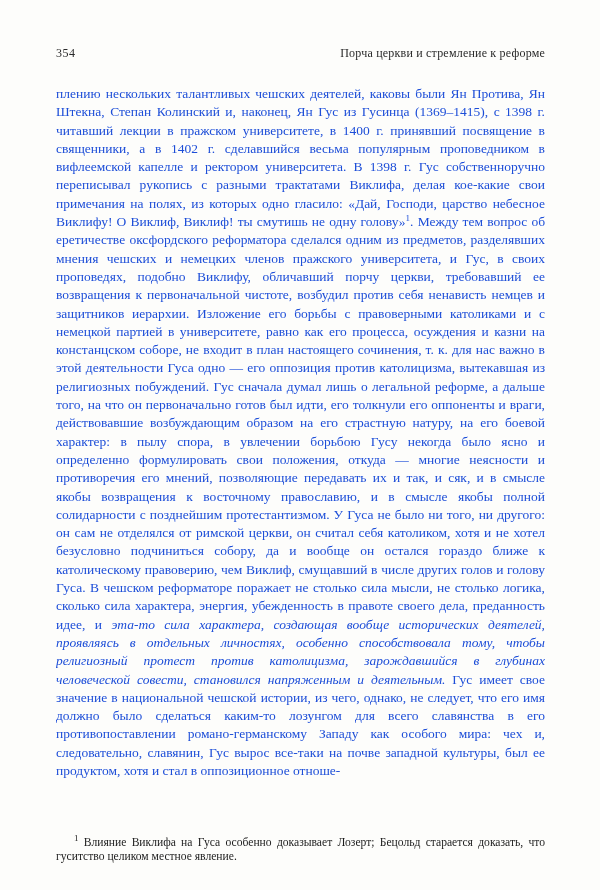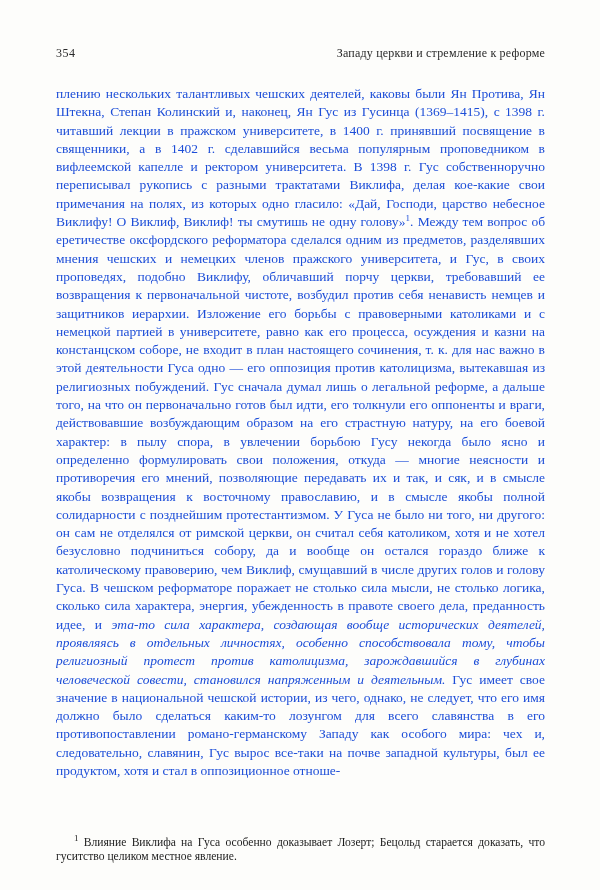--- a/index.html
+++ b/index.html
@@ -57,21 +57,21 @@
     color: #1c1c1c;
   }
 </style>
 </head>
 <body>
 
 <div class="page">
 
   <header class="running-header">
     <span class="page-number">354</span>
-    <span class="running-title">Западу церкви и стремление к реформе</span>
+    <span class="running-title">Порча церкви и стремление к реформе</span>
   </header>
 
   <main class="body-text">
     <p class="paragraph"><span>плению нескольких талантливых чешских деятелей, каковы были Ян Протива, Ян Штекна, Степан Колинский и, наконец, Ян Гус из Гусинца (1369–1415), с 1398 г. читавший лекции в пражском университете, в 1400 г. принявший посвящение в священники, а в 1402 г. сделавшийся весьма популярным проповедником в вифлеемской капелле и ректором университета. В 1398 г. Гус собственноручно переписывал рукопись с разными трактатами Виклифа, делая кое-какие свои примечания на полях, из которых одно гласило: «Дай, Господи, царство небесное Виклифу! О Виклиф, Виклиф! ты смутишь не одну голову»</span><sup class="fn-ref">1</sup><span>. Между тем вопрос об еретичестве оксфордского реформатора сделался одним из предметов, разделявших мнения чешских и немецких членов пражского университета, и Гус, в своих проповедях, подобно Виклифу, обличавший порчу церкви, требовавший ее возвращения к первоначальной чистоте, возбудил против себя ненависть немцев и защитников иерархии. Изложение его борьбы с правоверными католиками и с немецкой партией в университете, равно как его процесса, осуждения и казни на констанцском соборе, не входит в план настоящего сочинения, т. к. для нас важно в этой деятельности Гуса одно — его оппозиция против католицизма, вытекавшая из религиозных побуждений. Гус сначала думал лишь о легальной реформе, а дальше того, на что он первоначально готов был идти, его толкнули его оппоненты и враги, действовавшие возбуждающим образом на его страстную натуру, на его боевой характер: в пылу спора, в увлечении борьбою Гусу некогда было ясно и определенно формулировать свои положения, откуда — многие неясности и противоречия его мнений, позволяющие передавать их и так, и сяк, и в смысле якобы возвращения к восточному православию, и в смысле якобы полной солидарности с позднейшим протестантизмом. У Гуса не было ни того, ни другого: он сам не отделялся от римской церкви, он считал себя католиком, хотя и не хотел безусловно подчиниться собору, да и вообще он остался гораздо ближе к католическому правоверию, чем Виклиф, смущавший в числе других голов и голову Гуса. В чешском реформаторе поражает не столько сила мысли, не столько логика, сколько сила характера, энергия, убежденность в правоте своего дела, преданность идее, и </span><em>эта-то сила характера, создающая вообще исторических деятелей, проявляясь в отдельных личностях, особенно способствовала тому, чтобы религиозный протест против католицизма, зарождавшийся в глубинах человеческой совести, становился напряженным и деятельным.</em><span> Гус имеет свое значение в национальной чешской истории, из чего, однако, не следует, что его имя должно было сделаться каким-то лозунгом для всего славянства в его противопоставлении романо-германскому Западу как особого мира: чех и, следовательно, славянин, Гус вырос все-таки на почве западной культуры, был ее продуктом, хотя и стал в оппозиционное отноше-</span></p>
   </main>
 
   <footer class="footnote-area">
     <p class="footnote"><sup class="fn-ref">1</sup> <span>Влияние Виклифа на Гуса особенно доказывает Лозерт; Бецольд старается доказать, что гуситство целиком местное явление.</span></p>
   </footer>
 

